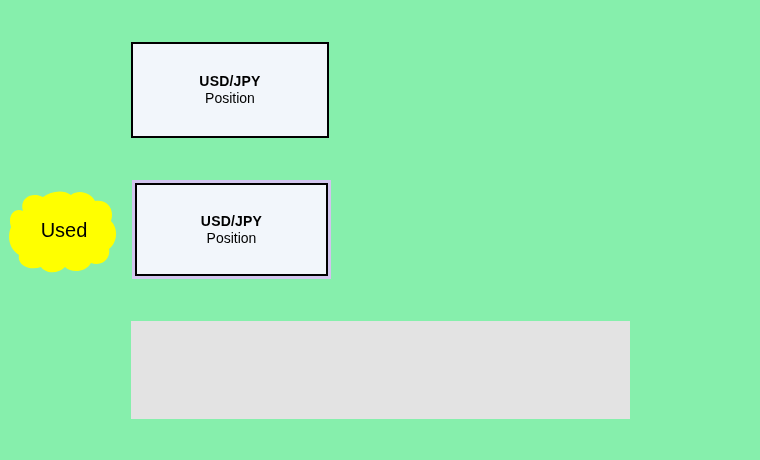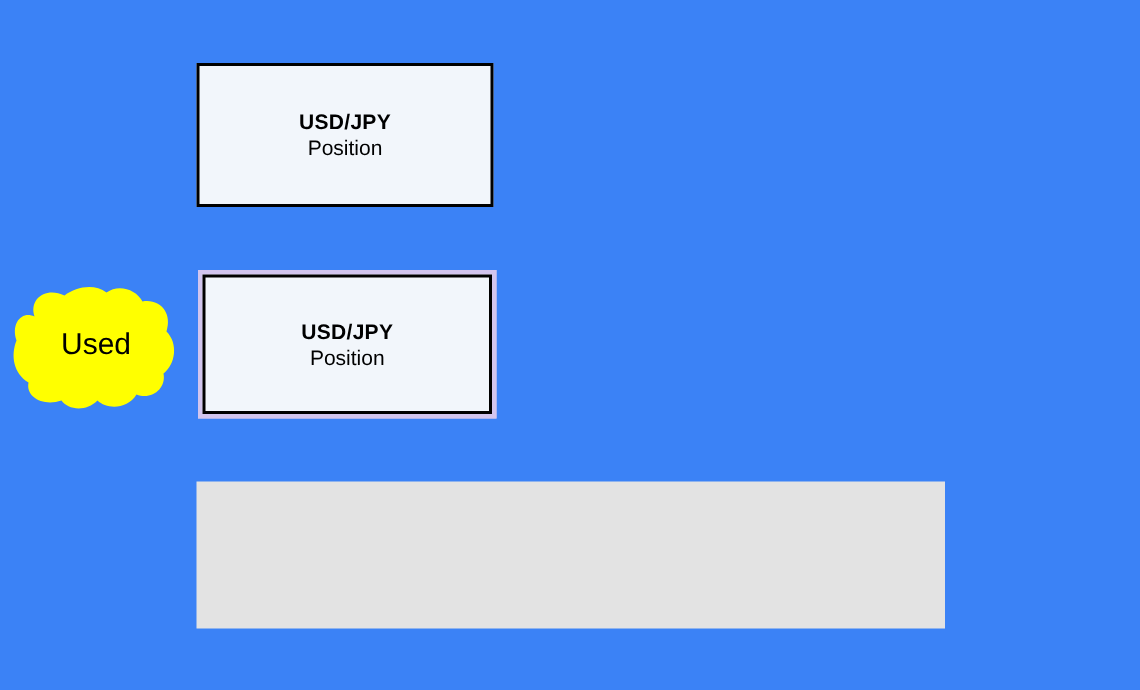--- a/index.html
+++ b/index.html
@@ -111,21 +111,21 @@
     left: 131px;
     top: 321px;
     width: 499px;
     height: 98px;
     background: #E3E3E3;
   }
 </style>
 </head>
 <body>
 
-<div class="canvas" style="background-color: #3b82f6;">
+<div class="canvas" style="background-color: #86efac;">
 
   <div class="pos-box box-top" style="background-color: rgb(242, 246, 251);">
     <div class="pair">USD/JPY</div>
     <div class="ptype">Position</div>
   </div>
 
   <div class="box-highlight-outer" style="border-color: rgb(210, 197, 238);">
     <div class="box-highlight-inner" style="background-color: rgb(242, 246, 251);">
       <div class="pair">USD/JPY</div>
       <div class="ptype">Position</div>

